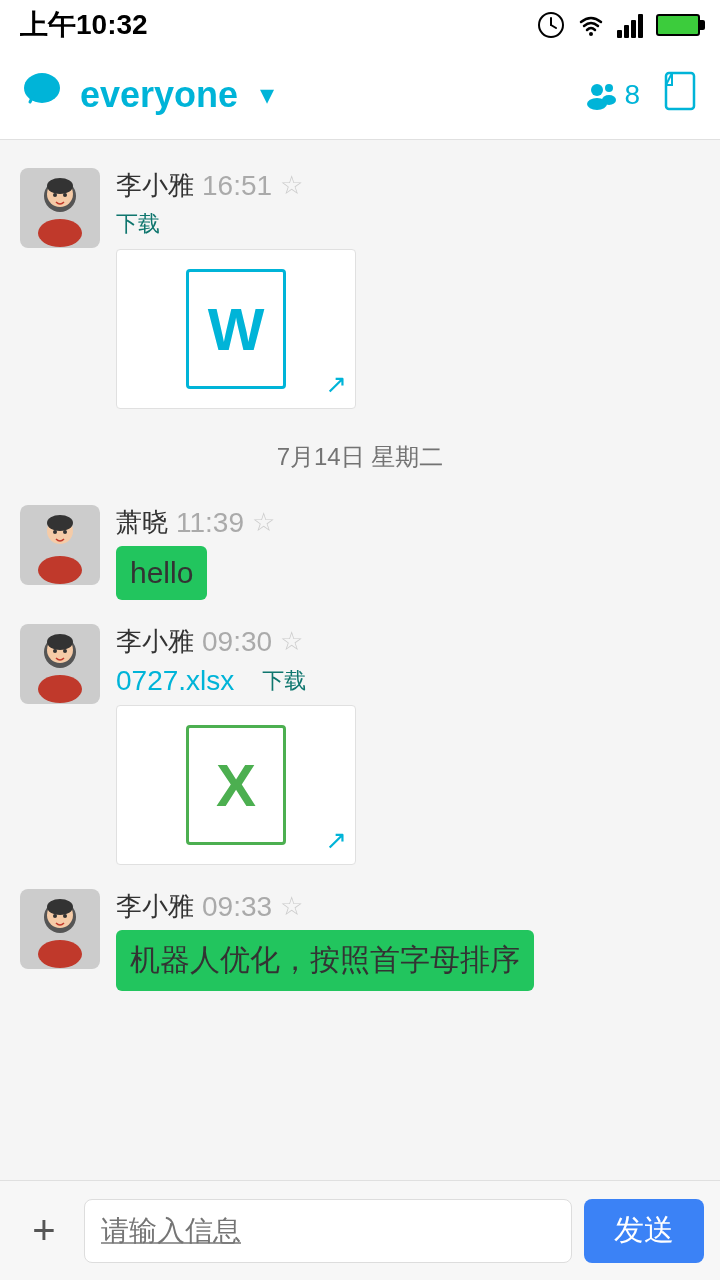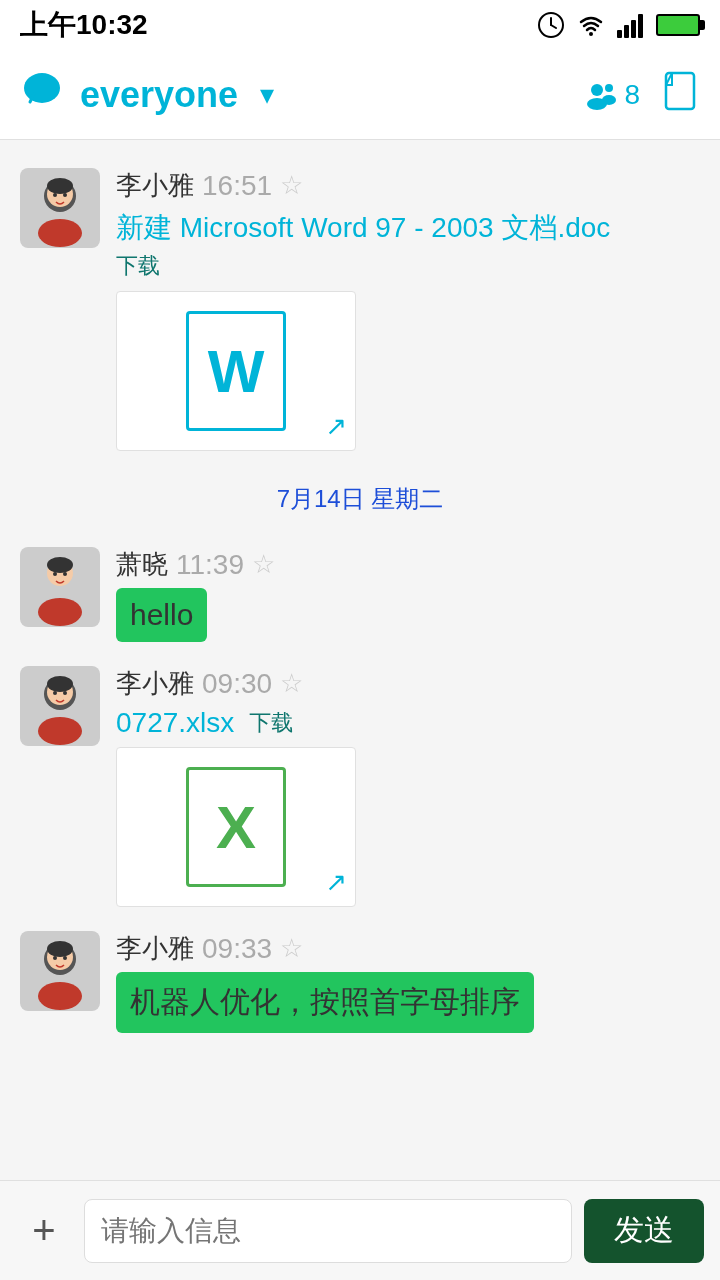--- a/index.html
+++ b/index.html
@@ -199,21 +199,21 @@
       justify-content: center;
       font-size: 60px;
       font-weight: bold;
       color: #4caf50;
       background: #fff;
     }
 
     
     .date-divider {
       text-align: center;
-      color: #1d4ed8;
+      color: #737373;
       font-size: 24px;
       padding: 20px 18px;
     }
 
     
     .text-message {
       font-size: 30px;
       color: #333;
       background: #22c55e;
       border-radius: 6px;
@@ -249,25 +249,26 @@
     .input-field {
       flex: 1;
       height: 64px;
       border: 1px solid #ddd;
       border-radius: 8px;
       background: #fff;
       font-size: 28px;
       color: #999;
       padding: 0 16px;
       outline: none;
+      text-decoration: underline;
     }
     .send-btn {
       width: 120px;
       height: 64px;
-      background: #14532d;
+      background: #3b82f6;
       color: #fff;
       border: none;
       border-radius: 8px;
       font-size: 30px;
       display: flex;
       align-items: center;
       justify-content: center;
       flex-shrink: 0;
       cursor: pointer;
     }
@@ -360,21 +361,20 @@
         <circle cx="45" cy="27" r="2" fill="#333"></circle>
         <path d="M36 34 Q40 38 44 34" stroke="#c0392b" stroke-width="1.5" fill="none"></path>
       </svg>
     </div>
     <div class="message-content">
       <div class="message-header">
         <span class="sender-name">李小雅</span>
         <span class="message-time">16:51</span>
         <span class="star-icon">☆</span>
       </div>
-      <a class="file-link">新建 Microsoft Word 97 - 2003 文档.doc</a>
       <span class="download-link">下载</span>
       <div class="file-preview">
         <div class="word-icon">W</div>
         <span class="file-open-icon">↗</span>
       </div>
     </div>
   </div>
 
   <div class="date-divider">7月14日 星期二</div>
 
@@ -413,21 +413,21 @@
         <circle cx="45" cy="27" r="2" fill="#333"></circle>
         <path d="M36 34 Q40 38 44 34" stroke="#c0392b" stroke-width="1.5" fill="none"></path>
       </svg>
     </div>
     <div class="message-content">
       <div class="message-header">
         <span class="sender-name">李小雅</span>
         <span class="message-time">09:30</span>
         <span class="star-icon">☆</span>
       </div>
-      <div style="display:flex; align-items:center; gap:15px; margin-bottom:8px;">
+      <div style="display:flex; align-items:center; gap:28px; margin-bottom:8px;">
         <a class="file-link" style="margin-bottom:0;">0727.xlsx</a>
         <span class="download-link" style="margin-bottom:0;">下载</span>
       </div>
       <div class="file-preview">
         <div class="excel-icon">X</div>
         <span class="file-open-icon">↗</span>
       </div>
     </div>
   </div>
 

